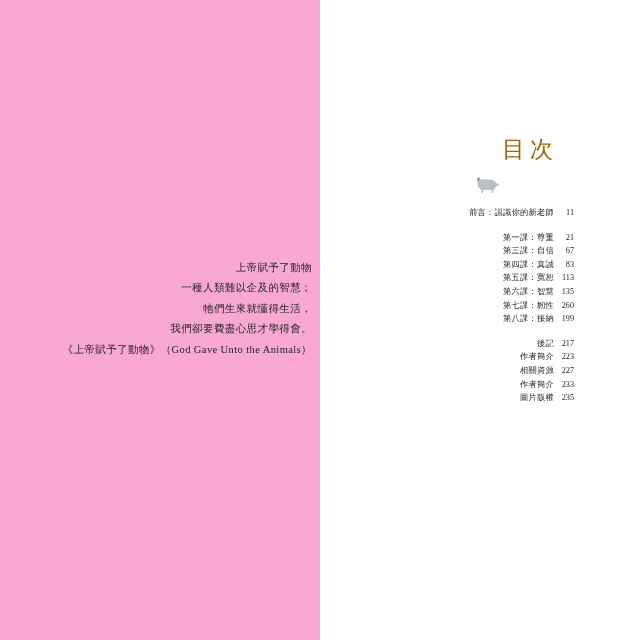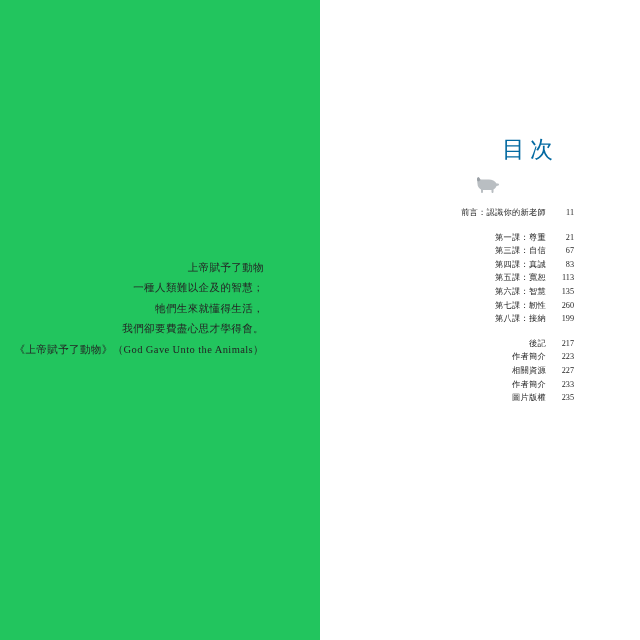--- a/index.html
+++ b/index.html
@@ -21,21 +21,22 @@
     background: #ffffff;
   }
 
   
   .page-left {
     position: absolute;
     left: 0;
     top: 0;
     width: 320px;
     height: 640px;
-    background: #22c55e;
+    background: #f9a8d4;
+    padding-left: 48px;
   }
   .epigraph {
     position: absolute;
     right: 56px;
     top: 258px;
     text-align: right;
     font-size: 10.5px;
     line-height: 1.95;
     color: #242424;
     letter-spacing: 0.4px;
@@ -55,21 +56,21 @@
     width: 320px;
     height: 640px;
     background: #ffffff;
   }
   .toc-title {
     position: absolute;
     right: 82px;
     top: 134px;
     font-size: 23px;
     letter-spacing: 5px;
-    color: #0369a1;
+    color: #a16207;
     font-family: "Liberation Serif", "DejaVu Serif", serif;
   }
   .dog-icon {
     position: absolute;
     right: 140px;
     top: 176px;
     width: 26px;
     height: 18px;
   }
   .toc {
@@ -91,21 +92,20 @@
     white-space: nowrap;
   }
   .toc-row .label {
     letter-spacing: 0.3px;
   }
   .toc-row .page {
     font-family: "Liberation Serif", "DejaVu Serif", serif;
     font-size: 8.2px;
     text-align: right;
     min-width: 20px;
-    margin-left: 8px;
   }
 </style>
 </head>
 <body>
 
 <div class="spread">
 
   <div class="page-left">
     <div class="epigraph">
       <div>上帝賦予了動物</div>

